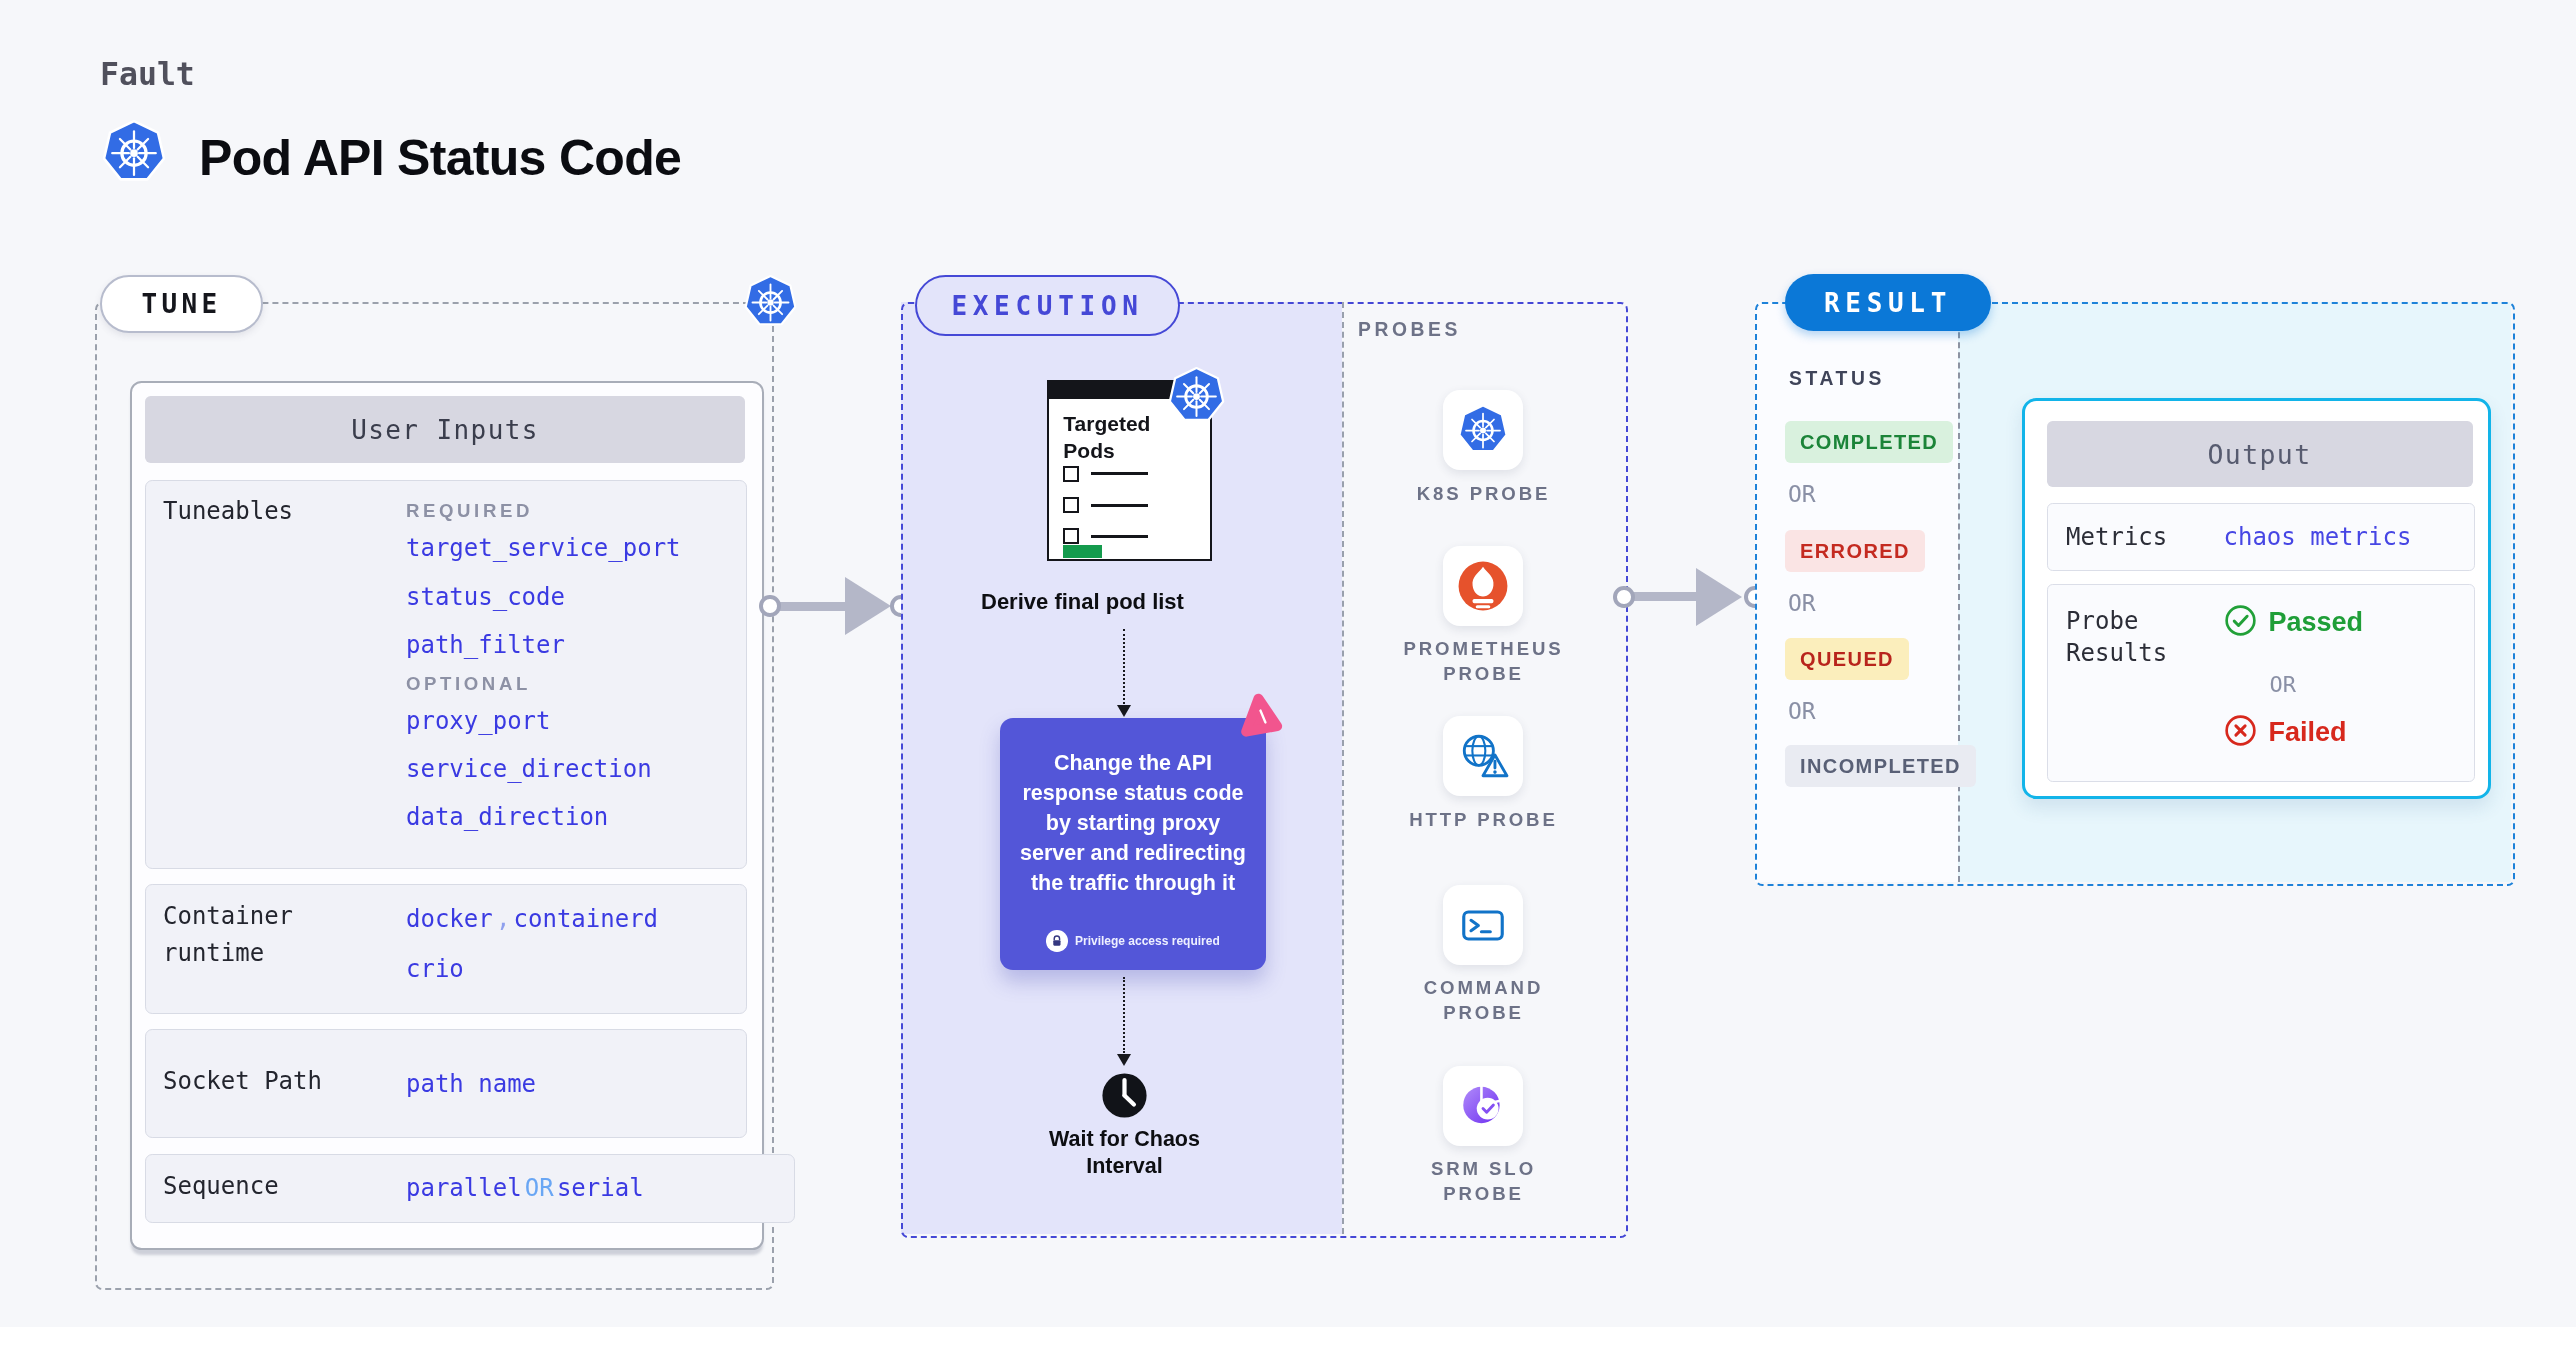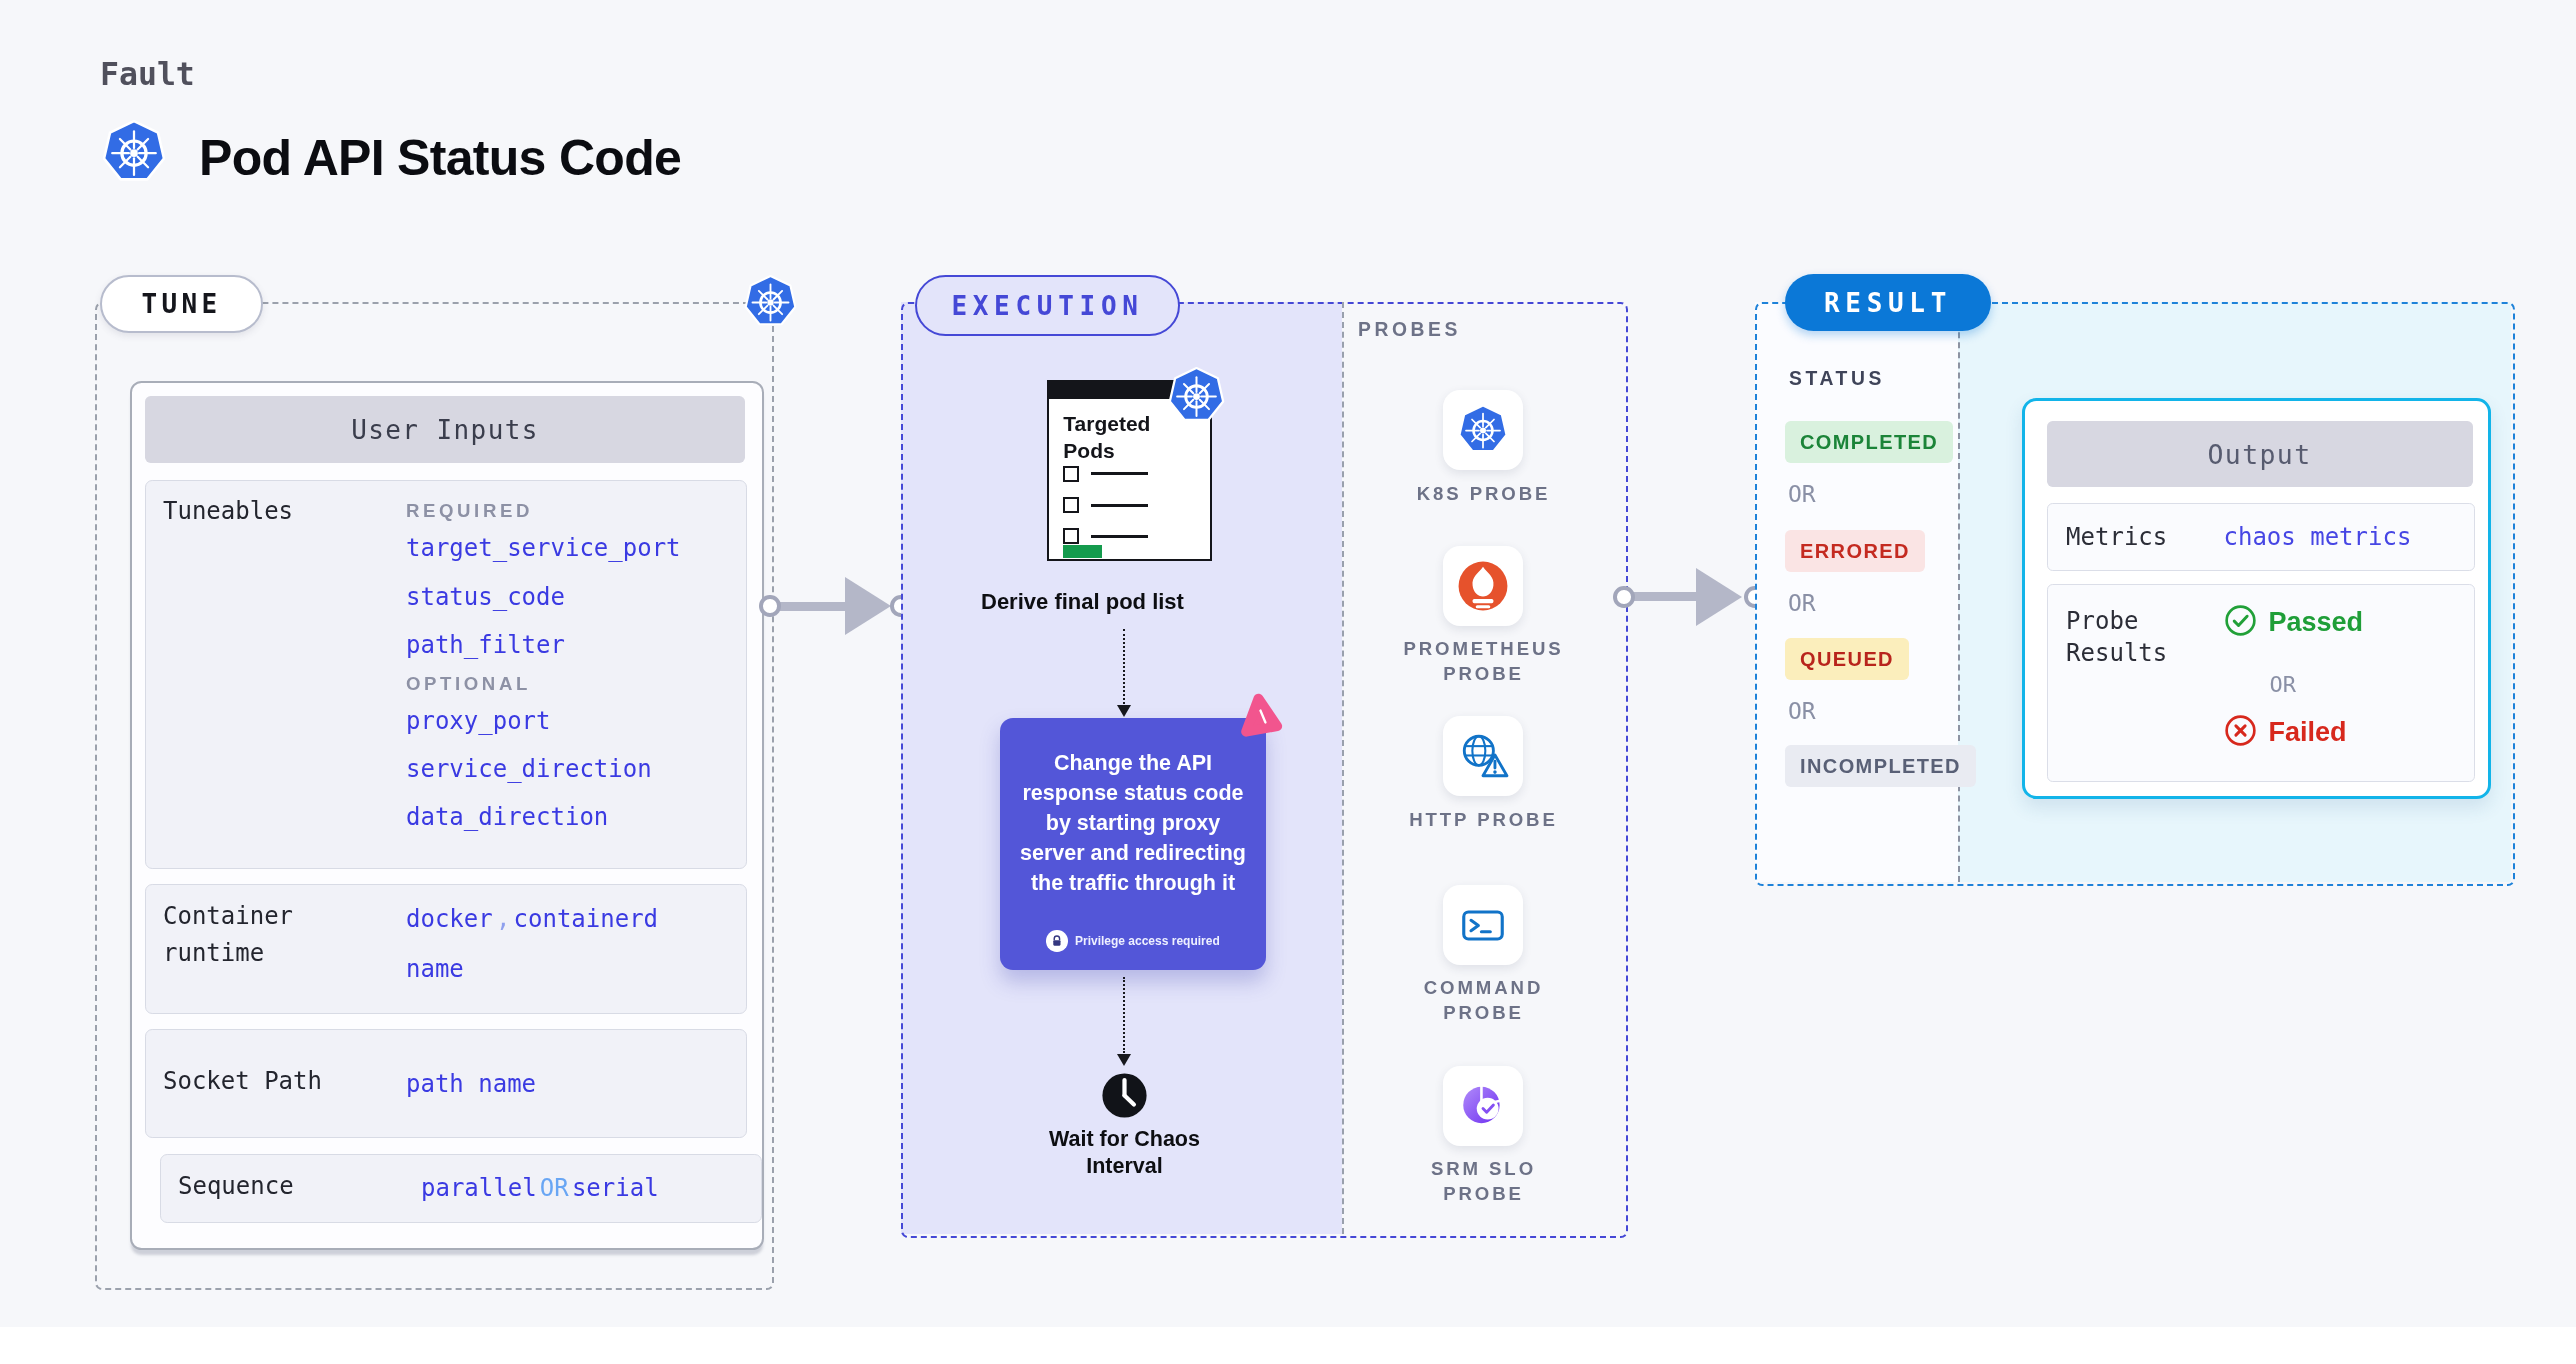--- a/index.html
+++ b/index.html
@@ -24,21 +24,21 @@
 
   
   .tune-box{left:95px;top:302px;width:675px;height:984px;border:2.1px dashed #9ba1ac;}
   .tune-pill{left:100px;top:275px;width:159px;height:54px;background:#fff;border:2.1px solid #b7bccd;color:#15161c;font-size:26px;letter-spacing:4.3px;box-shadow:0 2.9px 7.2px rgba(80,85,110,.12);}
   .k8s-corner{left:744px;top:274px;width:53px;height:56px;}
   .ui-card{left:130px;top:381px;width:630px;height:865px;background:#fdfdff;border:2.1px solid #a8adb8;border-radius:11.5px;box-shadow:0 5.7px 2.9px -1.4px rgba(130,135,155,.35);}
   .ui-header{left:13px;top:13px;width:600px;height:67px;font-size:26px;letter-spacing:1.4px;}
   .p-tune{left:13px;top:97px;width:600px;height:387px;}
   .p-run{left:13px;top:501px;width:600px;height:128px;}
   .p-sock{left:13px;top:646px;width:600px;height:107px;}
-  .p-seq{left:28px;top:771px;width:600px;height:67px;}
+  .p-seq{left:13px;top:771px;width:600px;height:67px;padding-left:48px;}
   .sep-comma{color:#8fa0ee;}
   .or-lightblue{color:#69a6f4;}
 
   
   .shaft{height:8.6px;background:#b4b7c8;}
   .ahead{width:0;height:0;border-top:29px solid transparent;border-bottom:29px solid transparent;border-left:46px solid #b4b7c8;}
   .node{width:21.5px;height:21.5px;border-radius:50%;background:#fff;border:4.3px solid #a2a6ba;box-sizing:border-box;}
   .dotline{border-left:2.9px dotted #17181d;width:0;}
   .dothead{width:0;height:0;border-left:7.9px solid transparent;border-right:7.9px solid transparent;border-top:12px solid #17181d;}
 
@@ -204,21 +204,21 @@
   </div>
 
   <div class="abs panel p-run">
     <div class="abs lbl" style="left:17px;top:17px;">Container</div>
     <div class="abs lbl" style="left:17px;top:54px;">runtime</div>
     <div class="abs" style="left:260px;top:20px;">
       <span class="param">docker</span>
       <span class="param sep-comma">,</span>
       <span class="param">containerd</span>
     </div>
-    <div class="abs param" style="left:260px;top:70px;">name</div>
+    <div class="abs param" style="left:260px;top:70px;">crio</div>
   </div>
 
   <div class="abs panel p-sock">
     <div class="abs lbl" style="left:17px;top:37px;">Socket Path</div>
     <div class="abs param" style="left:260px;top:40px;">path name</div>
   </div>
 
   <div class="abs panel p-seq">
     <div class="abs lbl" style="left:17px;top:17px;">Sequence</div>
     <div class="abs" style="left:260px;top:19.3px;">

